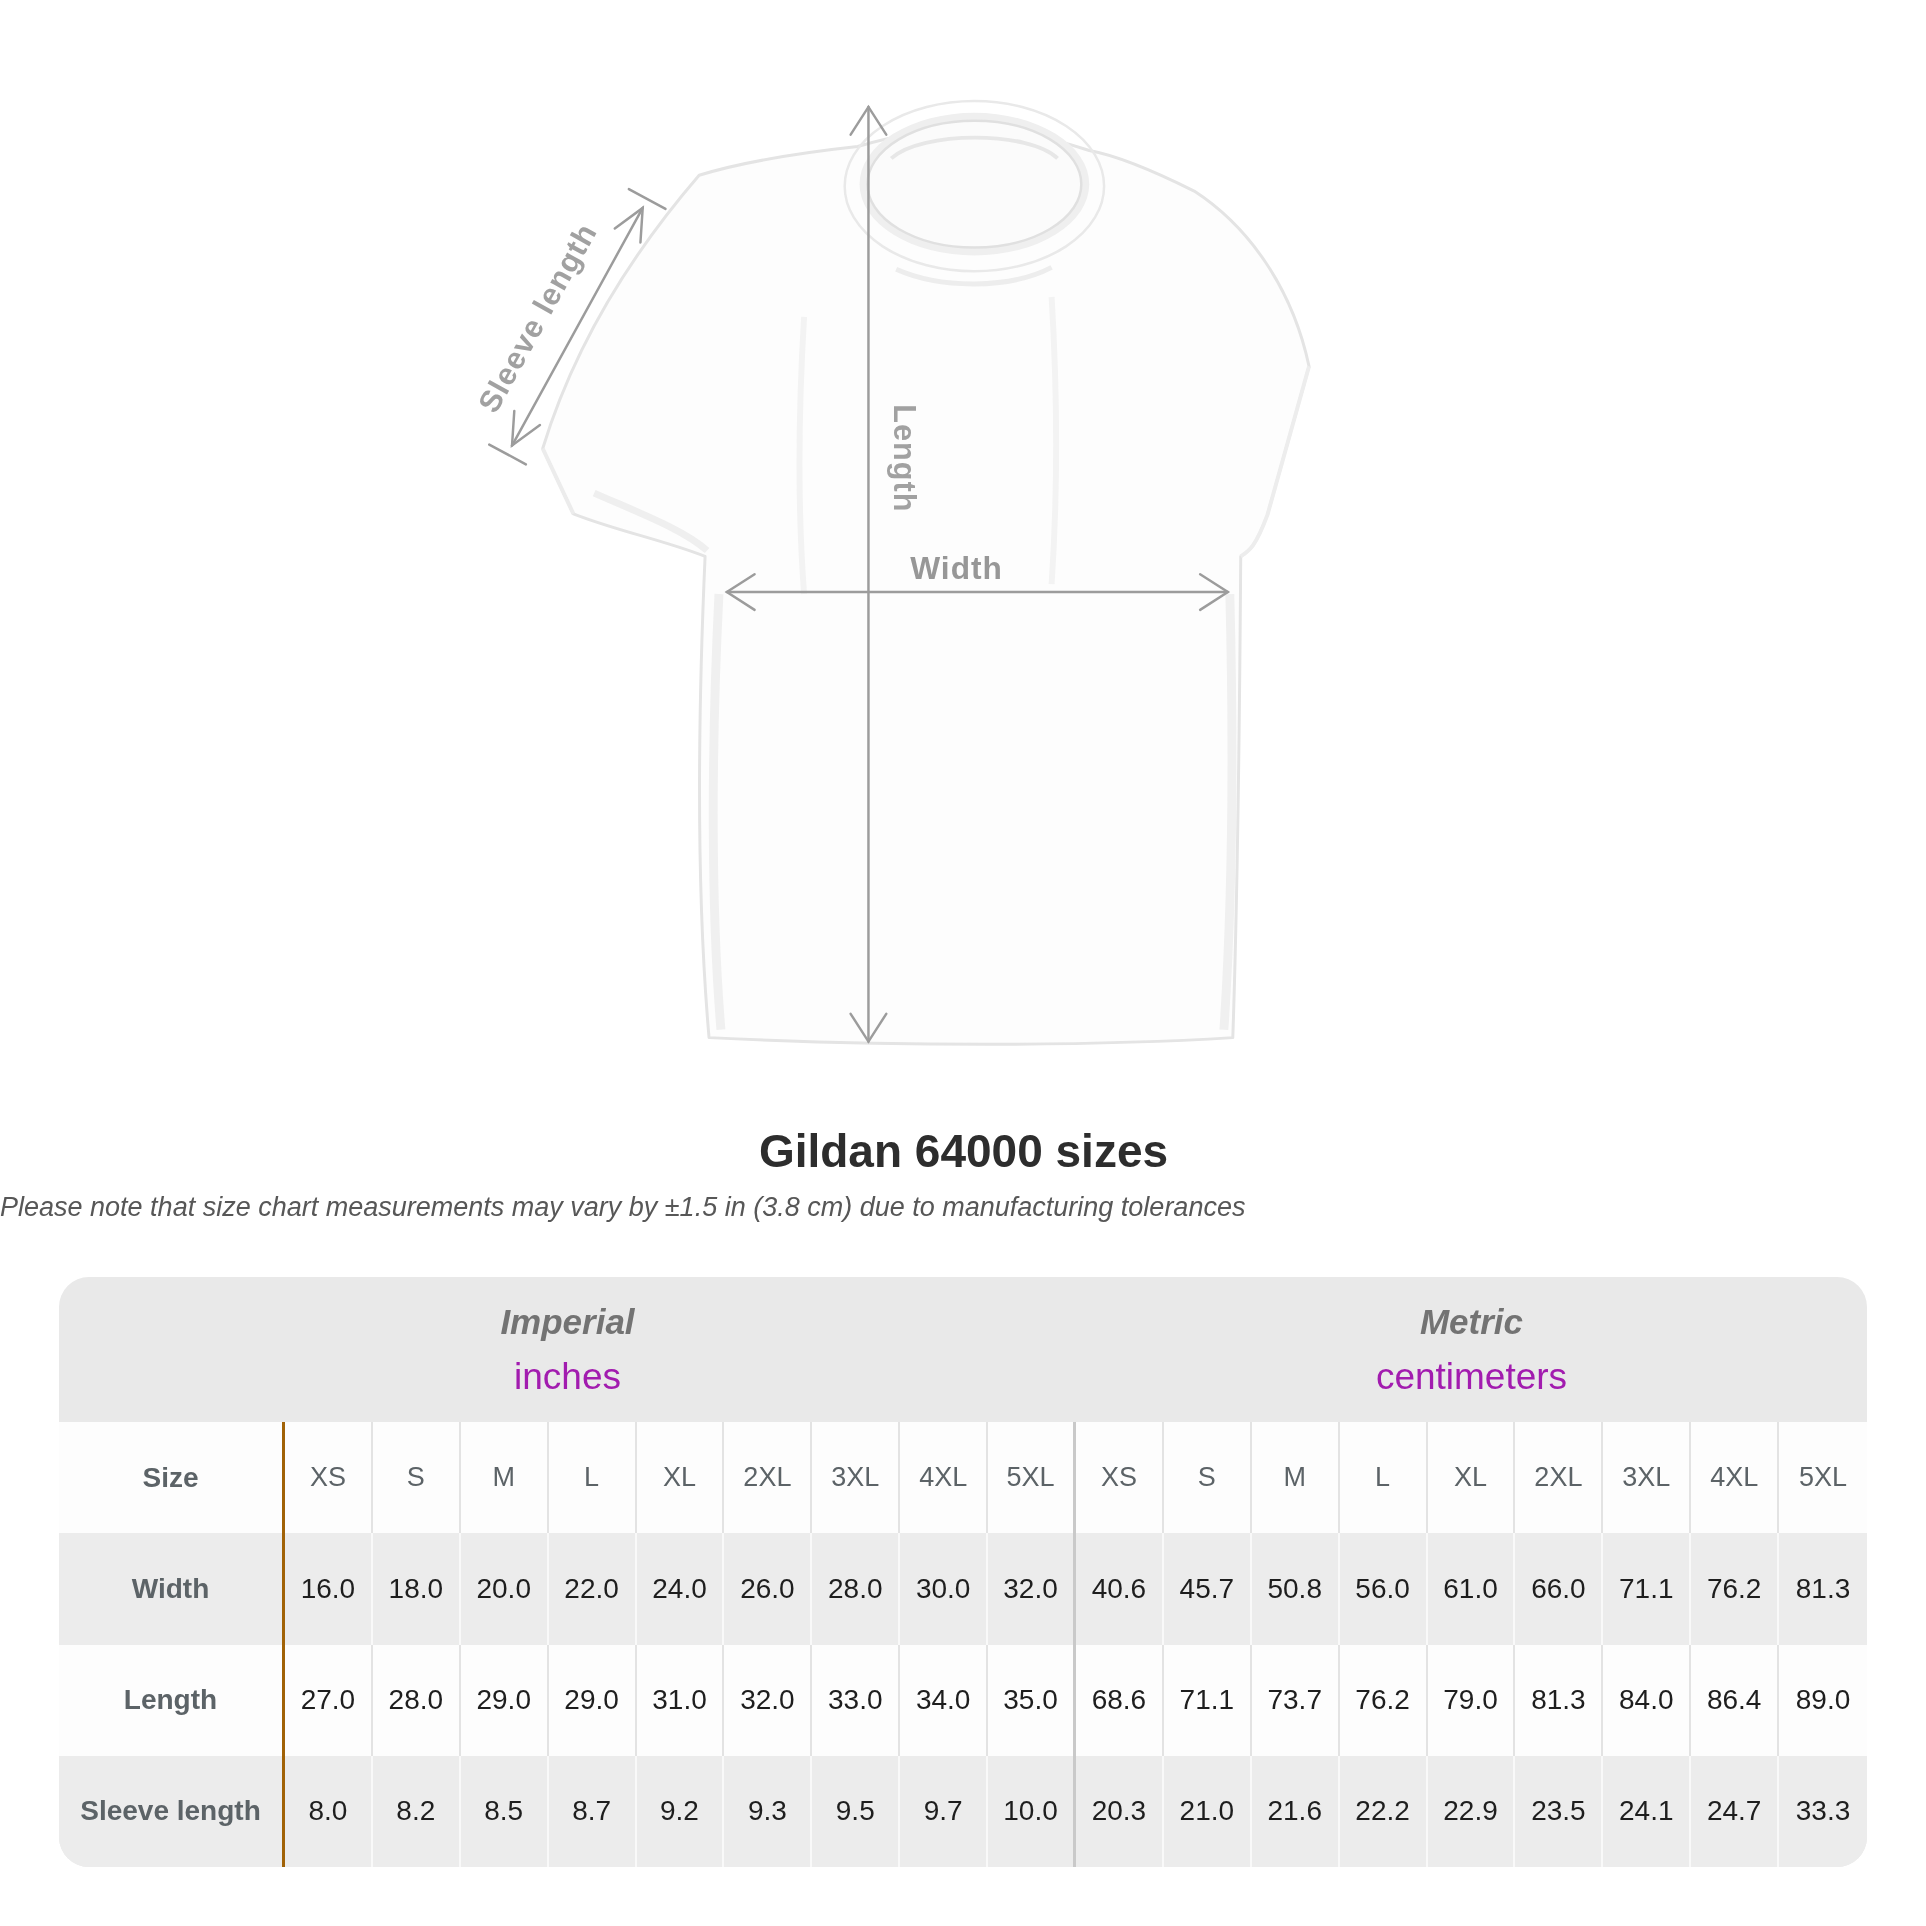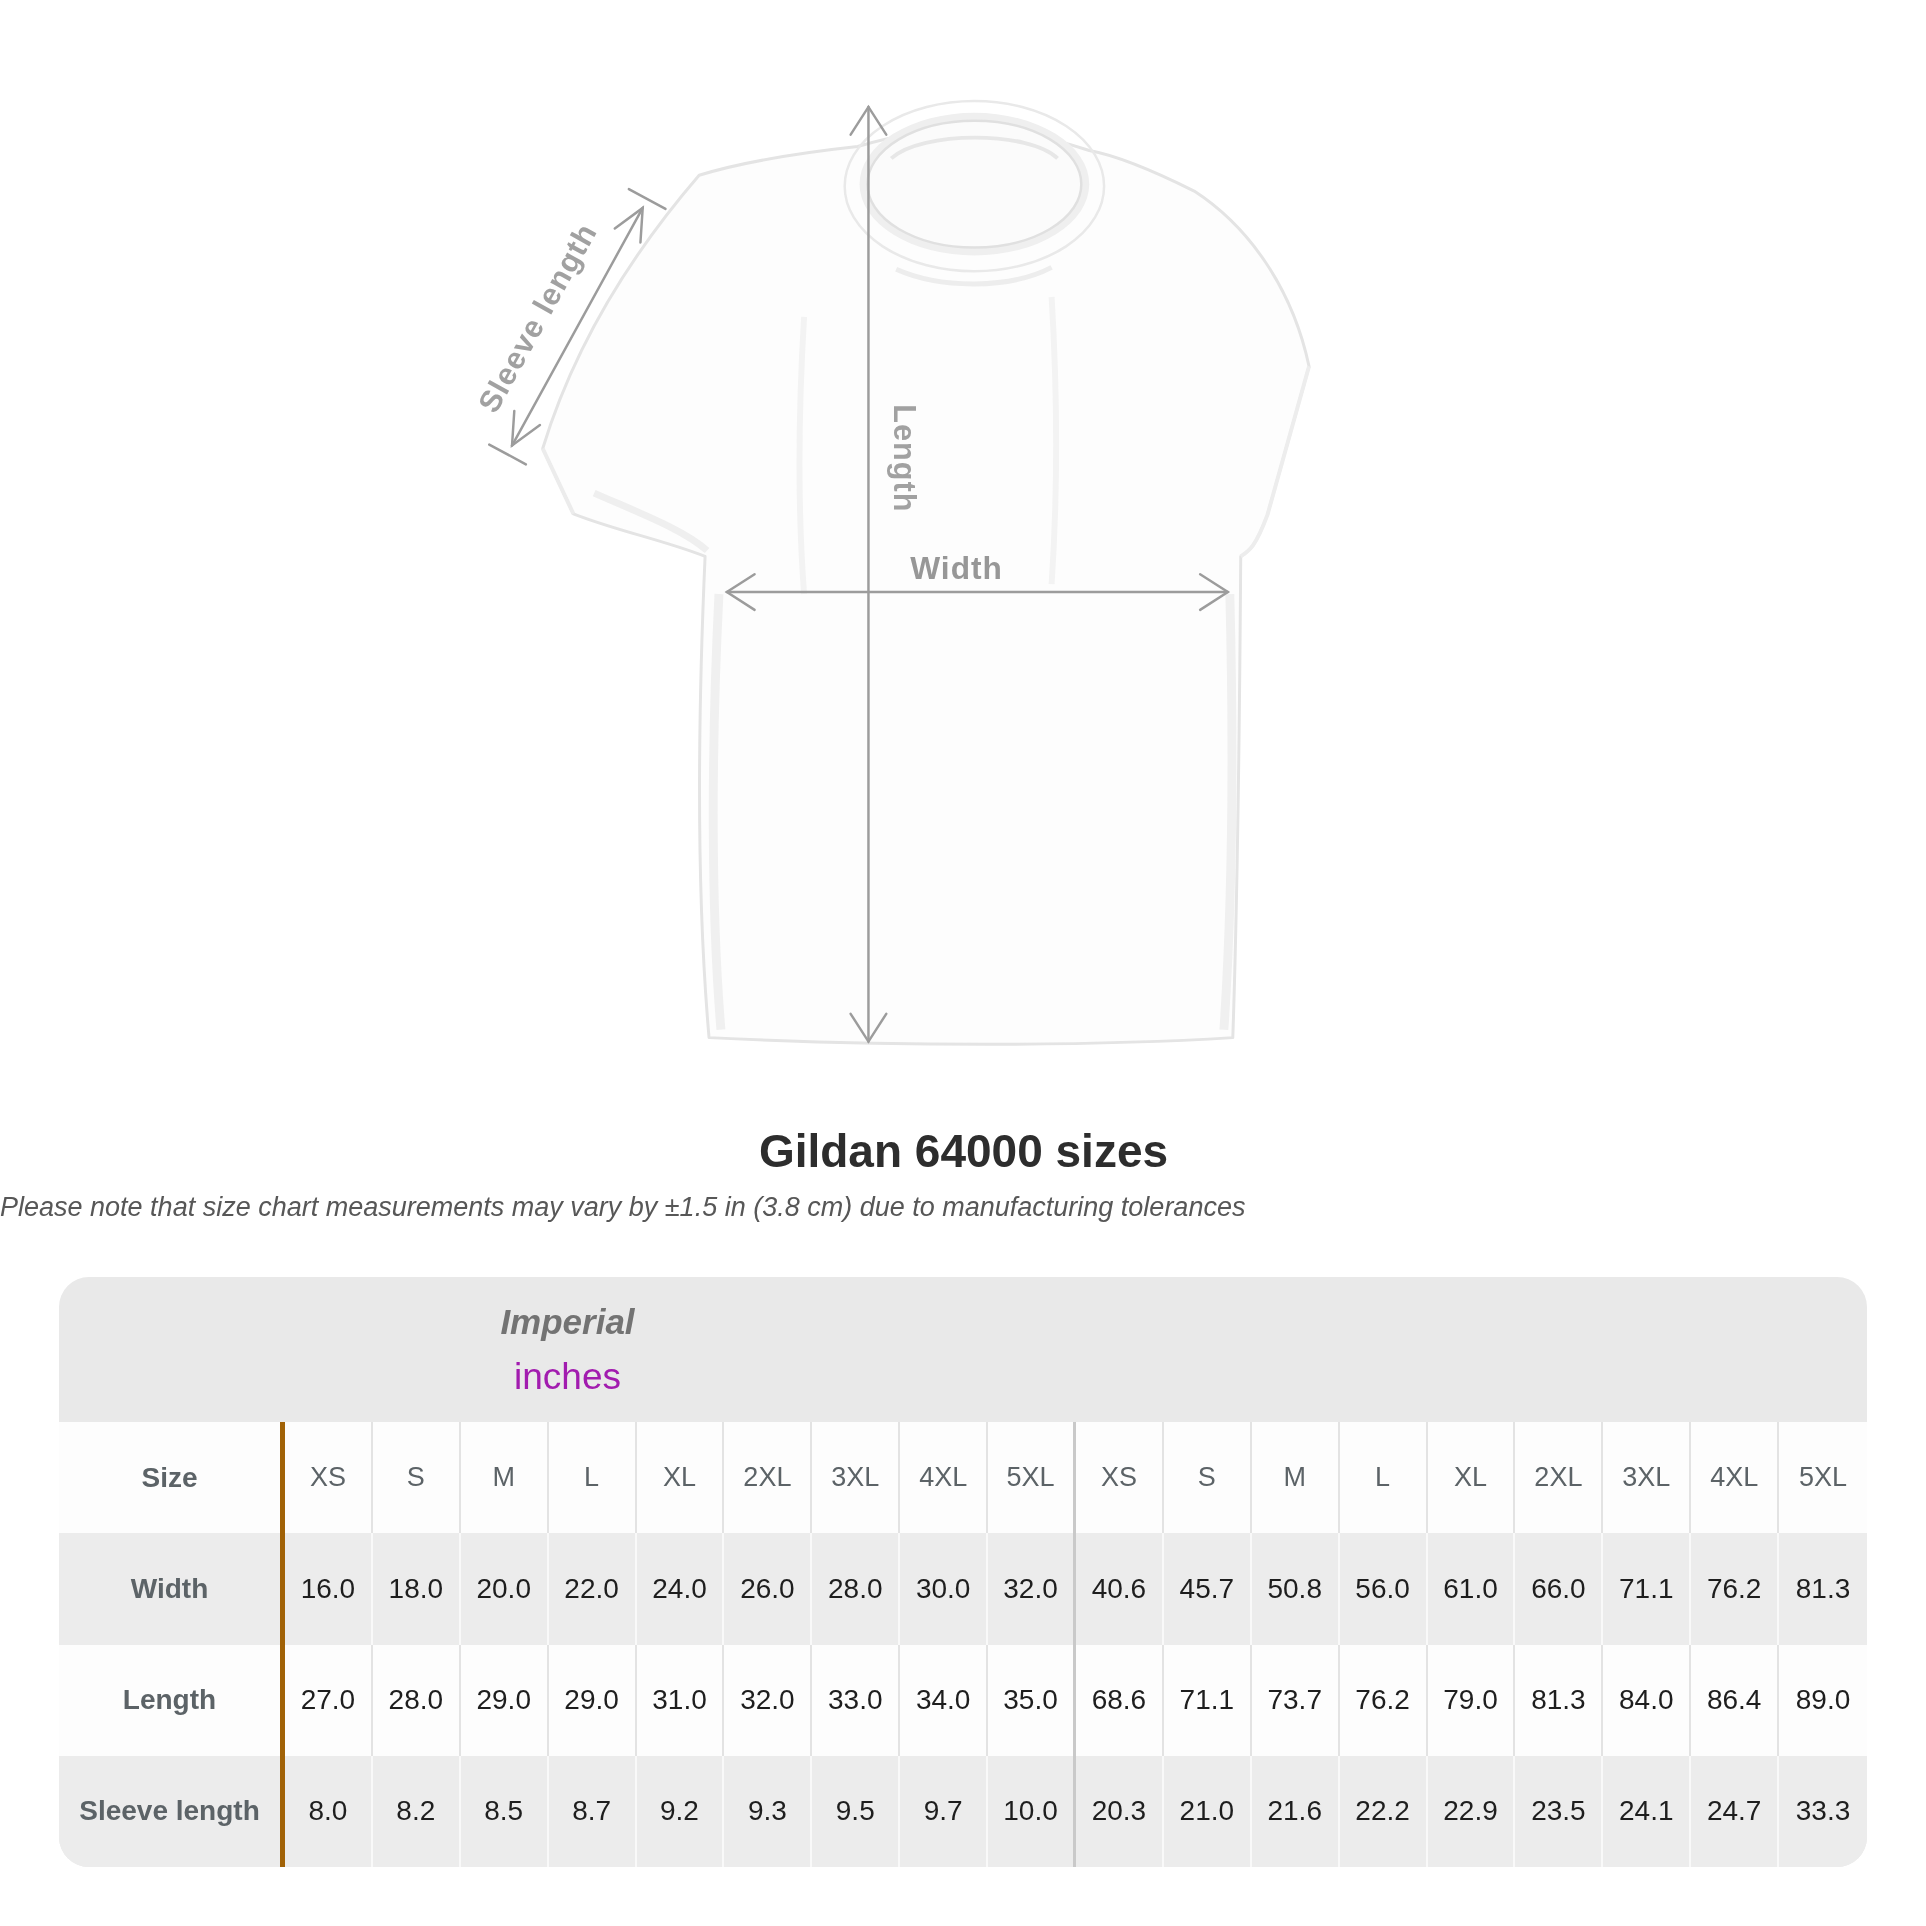--- a/index.html
+++ b/index.html
@@ -37,21 +37,21 @@
     display:grid;grid-template-columns:226px repeat(18,1fr);
   }
   .trow.white{--bg:#fdfdfd;--sep:#e3e3e3;}
   .trow.grey{--bg:#ececec;--sep:#f9f9f9;}
   .cell{
     background:var(--bg);
     display:flex;align-items:center;justify-content:center;
     border-right:2px solid var(--sep);
     font-size:28px;color:#1e1e1e;
   }
-  .cell.label{font-weight:bold;color:#5c6367;border-right:5px solid #a16207;}
+  .cell.label{font-weight:bold;color:#5c6367;border-right:3px solid #a16207;}
   .cell.szhead{font-weight:normal;font-size:27px;color:#5c6367;}
   .cell.sep9{border-right:3px solid #c9c9c9;}
   .trow .cell:last-child{border-right:none;}
 </style>
 </head>
 <body>
 
 <div class="stage">
 
   <svg class="diagram" width="1927" height="1099" viewBox="0 0 1946 1110">
@@ -118,20 +118,24 @@
 
   <div class="page-title">Gildan 64000 sizes</div>
   <div class="tolerance-note">Please note that size chart measurements may vary by ±1.5 in (3.8 cm) due to manufacturing tolerances</div>
 
   <div class="size-table">
 
     <div class="band">
       <div class="band-cell span10">
         <div class="band-name">Imperial</div>
         <div class="band-unit">inches</div>
+      </div>
+      <div class="band-cell span9">
+        <div class="band-name">Metric</div>
+        <div class="band-unit">centimeters</div>
       </div>
     </div>
 
     <div class="trow white">
       <div class="cell label">Size</div>
     <div class="cell szhead">XS</div>
         <div class="cell szhead">S</div>
         <div class="cell szhead">M</div>
         <div class="cell szhead">L</div>
         <div class="cell szhead">XL</div>

